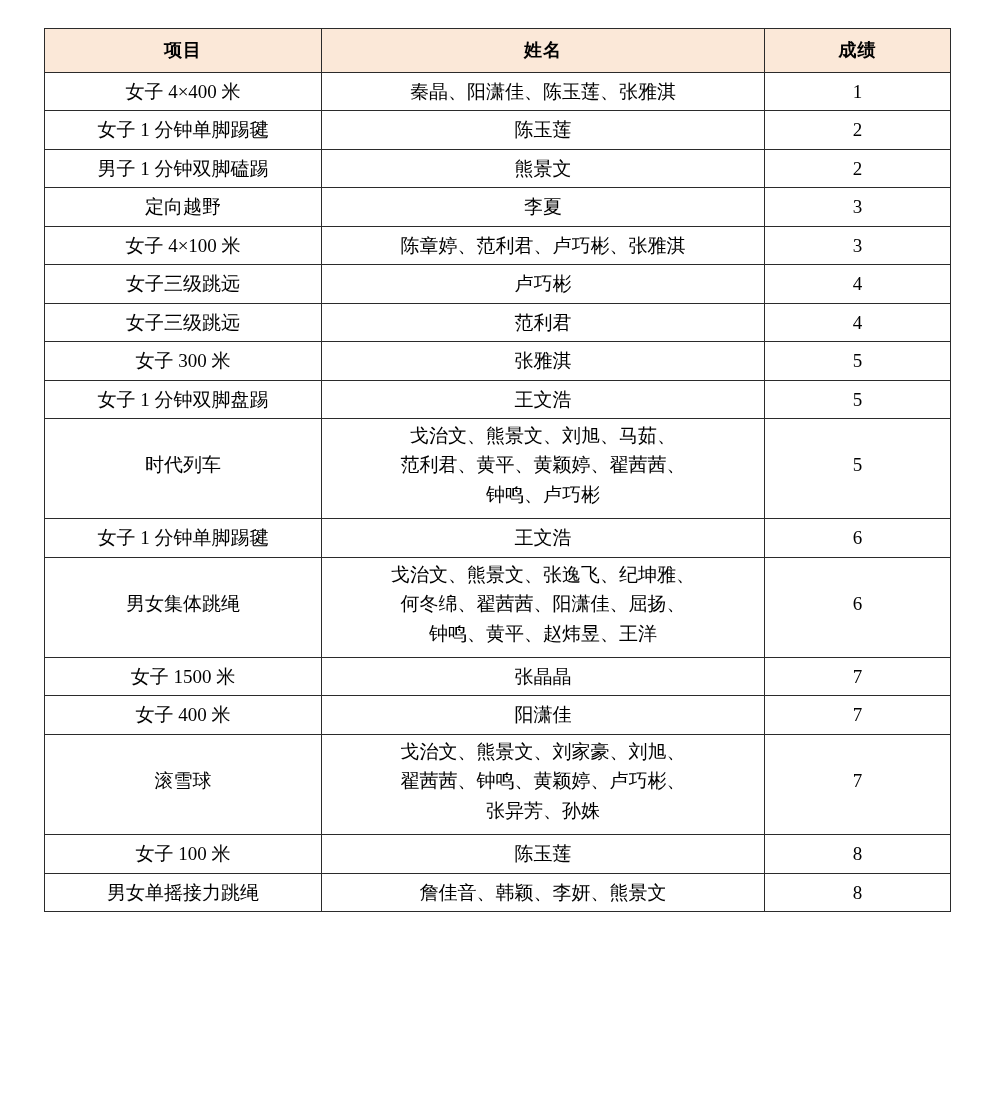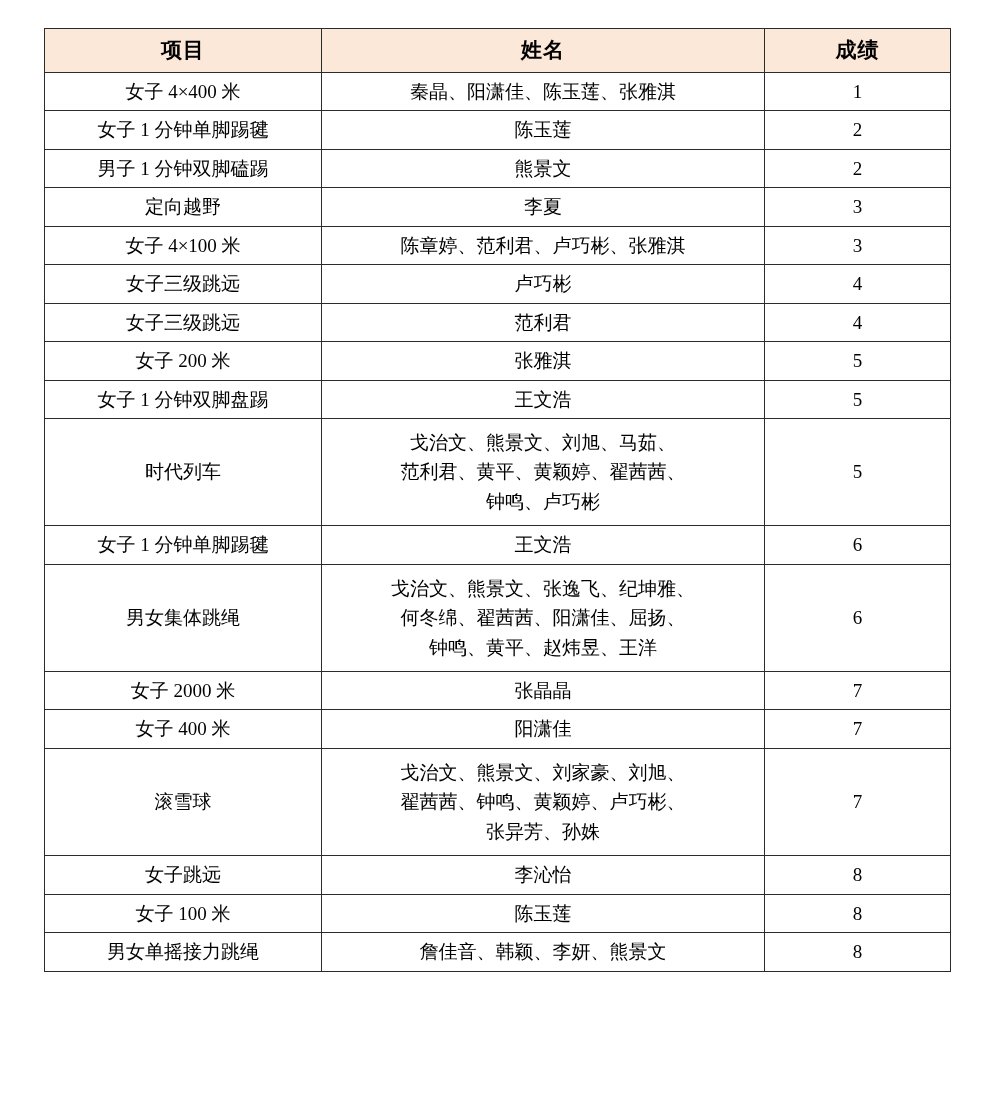--- a/index.html
+++ b/index.html
@@ -33,32 +33,32 @@
     text-align: center;
     vertical-align: middle;
     font-size: 19px;
     line-height: 1.55;
     padding: 4px 6px;
     box-sizing: border-box;
   }
   table.results thead th {
     background: #fbe8d8;
     font-weight: bold;
-    font-size: 21px;
+    font-size: 18px;
     height: 44px;
     letter-spacing: 1px;
     margin-left: 39px;
   }
   table.results tbody td {
     height: 32px;
     font-weight: normal;
   }
   table.results tbody tr.tall td {
     height: auto;
-    padding-top: 9px;
+    padding-top: 2px;
     padding-bottom: 9px;
     margin-top: 8px;
   }
   td.name-cell {
     white-space: pre-line;
   }
   td.score-cell {
     font-family: "Liberation Serif", "DejaVu Serif", serif;
   }
 </style>
@@ -109,21 +109,21 @@
           <td class="item-cell">女子三级跳远</td>
           <td class="name-cell">卢巧彬</td>
           <td class="score-cell">4</td>
         </tr>
         <tr>
           <td class="item-cell">女子三级跳远</td>
           <td class="name-cell">范利君</td>
           <td class="score-cell">4</td>
         </tr>
         <tr>
-          <td class="item-cell">女子 200 米</td>
+          <td class="item-cell">女子 300 米</td>
           <td class="name-cell">张雅淇</td>
           <td class="score-cell">5</td>
         </tr>
         <tr>
           <td class="item-cell">女子 1 分钟双脚盘踢</td>
           <td class="name-cell">王文浩</td>
           <td class="score-cell">5</td>
         </tr>
         <tr class="tall">
           <td class="item-cell">时代列车</td>
@@ -138,42 +138,37 @@
           <td class="score-cell">6</td>
         </tr>
         <tr class="tall">
           <td class="item-cell">男女集体跳绳</td>
           <td class="name-cell">戈治文、熊景文、张逸飞、纪坤雅、
 何冬绵、翟茜茜、阳潇佳、屈扬、
 钟鸣、黄平、赵炜昱、王洋</td>
           <td class="score-cell">6</td>
         </tr>
         <tr>
-          <td class="item-cell">女子 2000 米</td>
+          <td class="item-cell">女子 1500 米</td>
           <td class="name-cell">张晶晶</td>
           <td class="score-cell">7</td>
         </tr>
         <tr>
           <td class="item-cell">女子 400 米</td>
           <td class="name-cell">阳潇佳</td>
           <td class="score-cell">7</td>
         </tr>
         <tr class="tall">
           <td class="item-cell">滚雪球</td>
           <td class="name-cell">戈治文、熊景文、刘家豪、刘旭、
 翟茜茜、钟鸣、黄颖婷、卢巧彬、
 张异芳、孙姝</td>
           <td class="score-cell">7</td>
         </tr>
         <tr>
-          <td class="item-cell">女子跳远</td>
-          <td class="name-cell">李沁怡</td>
-          <td class="score-cell">8</td>
-        </tr>
-        <tr>
           <td class="item-cell">女子 100 米</td>
           <td class="name-cell">陈玉莲</td>
           <td class="score-cell">8</td>
         </tr>
         <tr>
           <td class="item-cell">男女单摇接力跳绳</td>
           <td class="name-cell">詹佳音、韩颖、李妍、熊景文</td>
           <td class="score-cell">8</td>
         </tr>
       </tbody>

